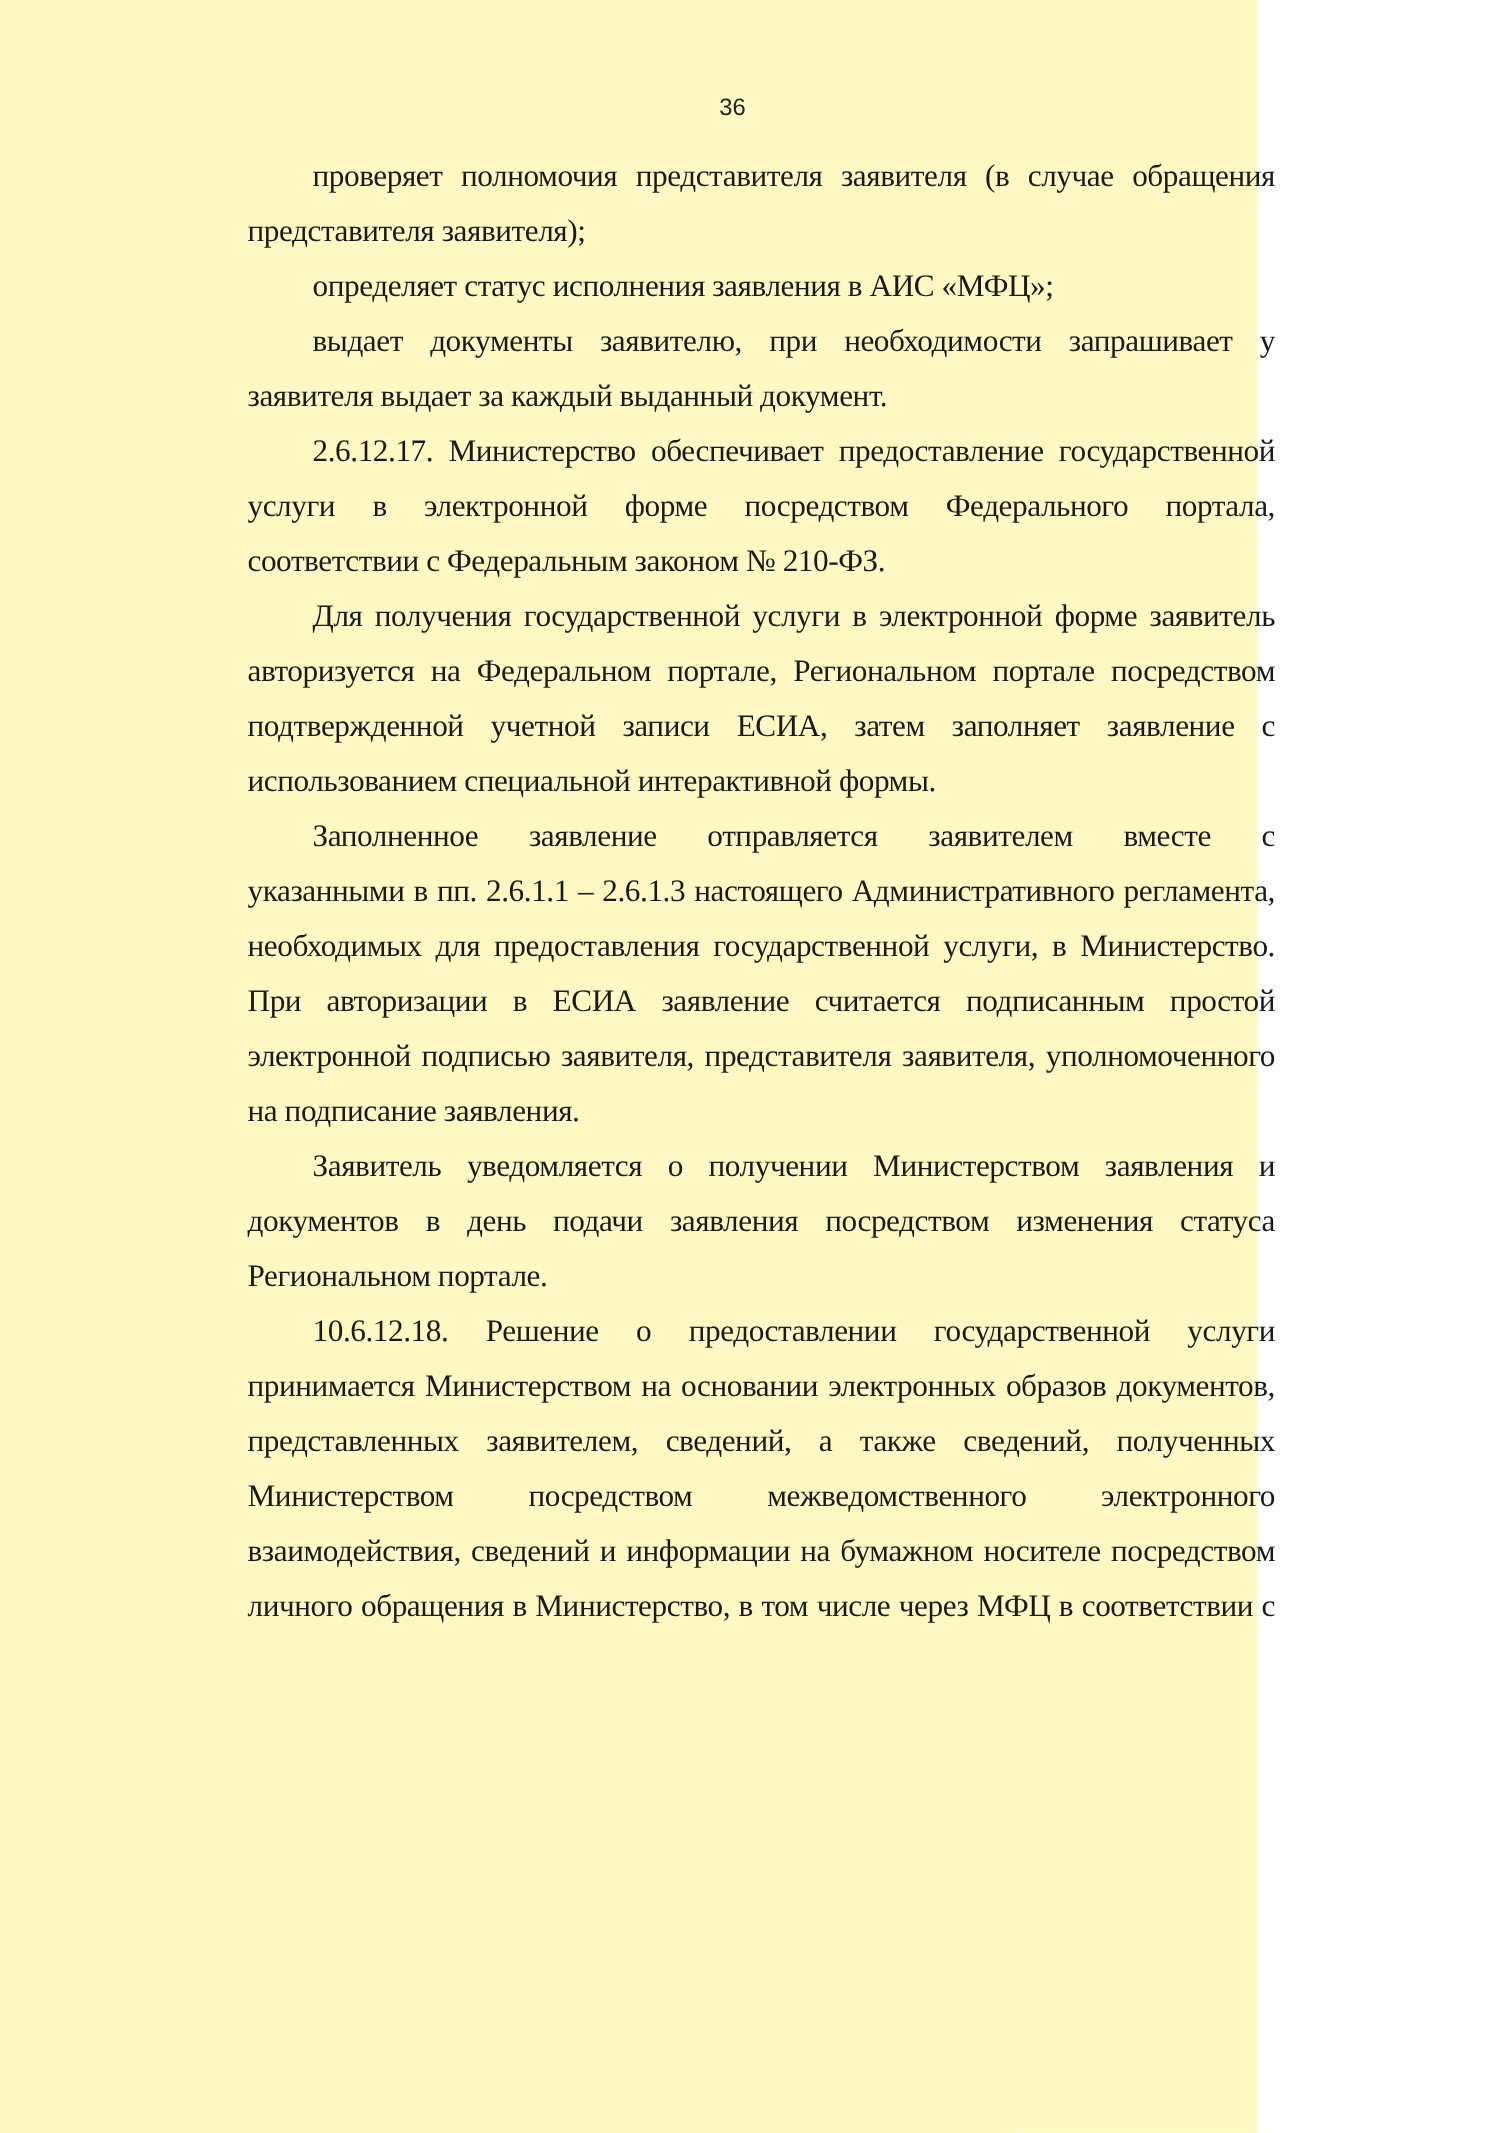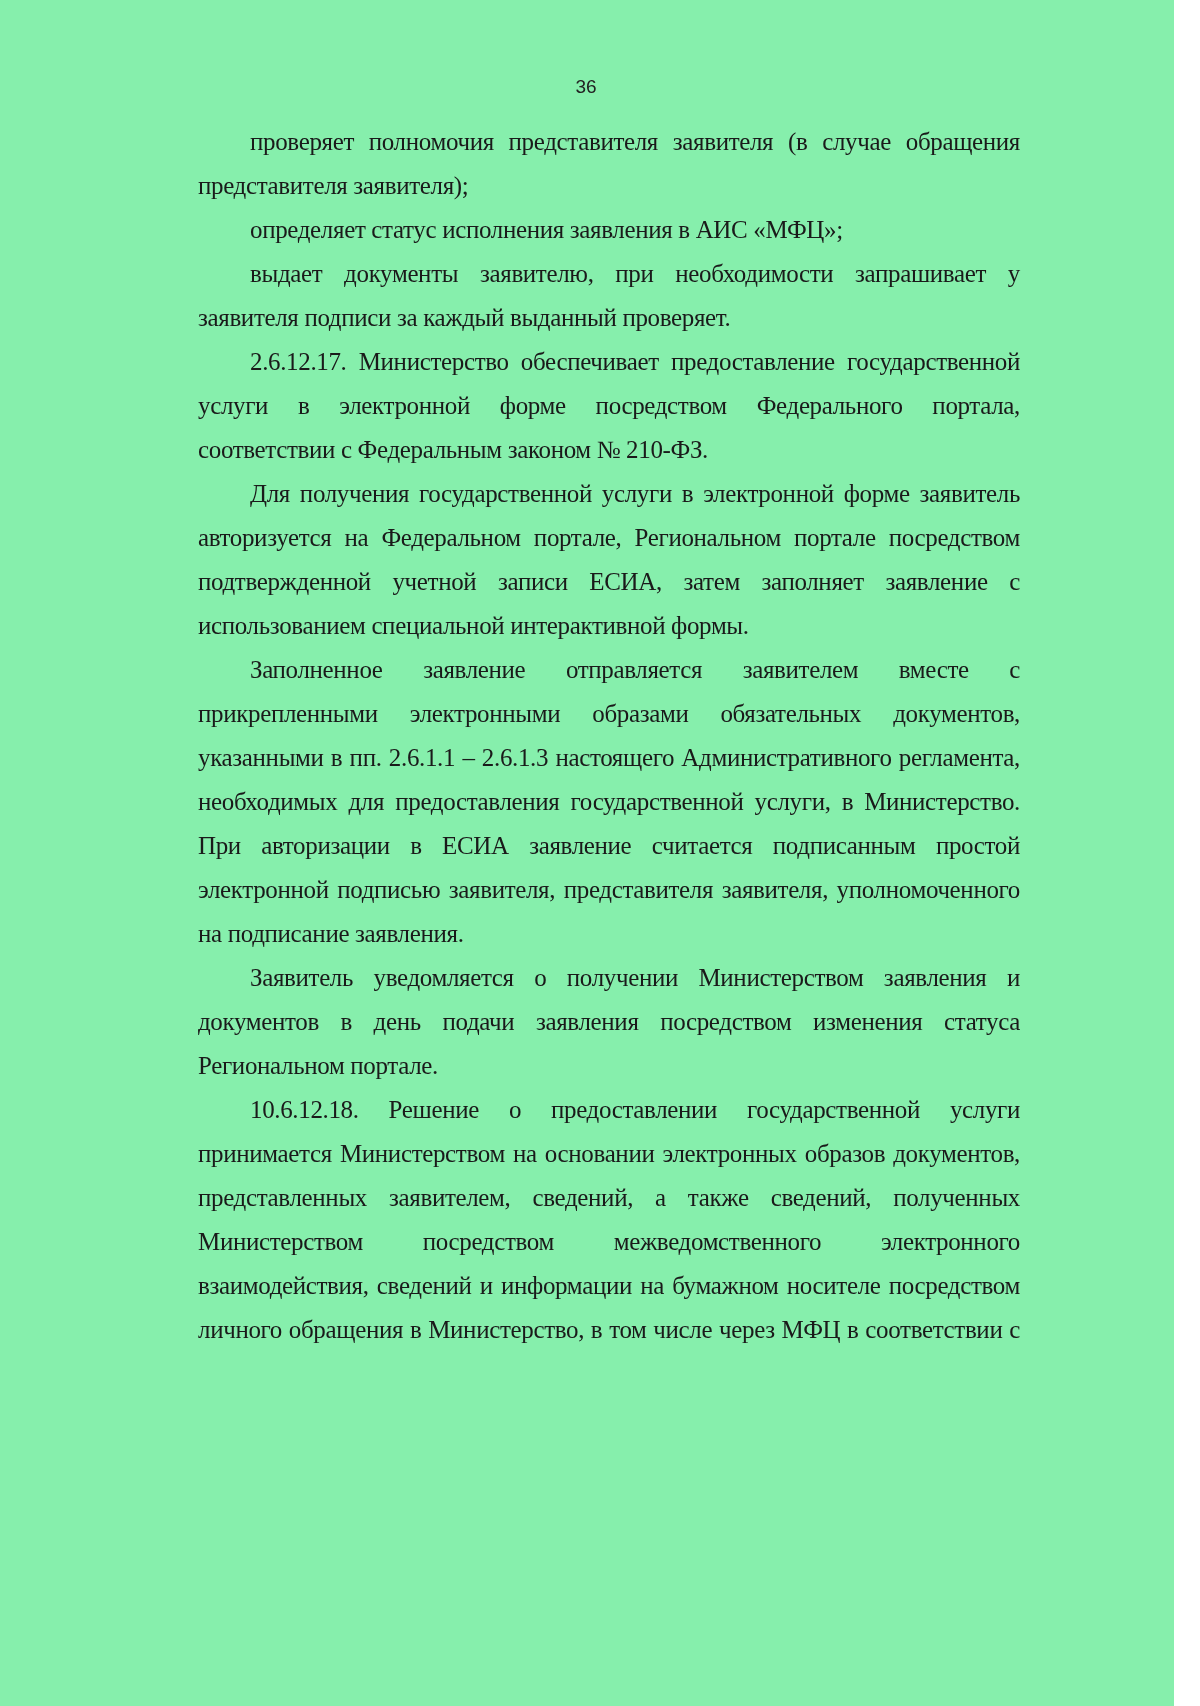--- a/index.html
+++ b/index.html
@@ -11,23 +11,23 @@
       width: 1200px;
       height: 1706px;
       position: relative;
       overflow: hidden;
       font-family: "Liberation Serif", "DejaVu Serif", serif;
       color: #1a1a1a;
     }
     .page {
       position: absolute;
       left: 0; top: 0;
-      width: 1174px;
+      width: 1006px;
       height: 1706px;
-      background: #86efac;
+      background: #fef9c3;
     }
     .page-number {
       position: absolute;
       top: 76px;
       left: 0;
       width: 1172px;
       text-align: center;
       font-family: "Liberation Sans", "DejaVu Sans", sans-serif;
       font-size: 19px;
       color: #222;
@@ -74,39 +74,38 @@
       <div class="line indent">проверяет полномочия представителя заявителя (в случае обращения</div>
       <div class="line last">представителя заявителя);</div>
     </div>
 
     <div class="para">
       <div class="line indent last">определяет статус исполнения заявления в АИС «МФЦ»;</div>
     </div>
 
     <div class="para">
       <div class="line indent">выдает документы заявителю, при необходимости запрашивает у</div>
-      <div class="line last">заявителя подписи за каждый выданный проверяет.</div>
+      <div class="line last">заявителя выдает за каждый выданный документ.</div>
     </div>
 
     <div class="para">
       <div class="line indent">2.6.12.17. Министерство обеспечивает предоставление государственной</div>
       <div class="line">услуги в электронной форме посредством Федерального портала,</div>
       <div class="line last">соответствии с Федеральным законом № 210-ФЗ.</div>
     </div>
 
     <div class="para">
       <div class="line indent">Для получения государственной услуги в электронной форме заявитель</div>
       <div class="line">авторизуется на Федеральном портале, Региональном портале посредством</div>
       <div class="line">подтвержденной учетной записи ЕСИА, затем заполняет заявление с</div>
       <div class="line last">использованием специальной интерактивной формы.</div>
     </div>
 
     <div class="para">
       <div class="line indent">Заполненное заявление отправляется заявителем вместе с</div>
-      <div class="line">прикрепленными электронными образами обязательных документов,</div>
       <div class="line">указанными в пп. 2.6.1.1 – 2.6.1.3 настоящего Административного регламента,</div>
       <div class="line">необходимых для предоставления государственной услуги, в Министерство.</div>
       <div class="line">При авторизации в ЕСИА заявление считается подписанным простой</div>
       <div class="line">электронной подписью заявителя, представителя заявителя, уполномоченного</div>
       <div class="line last">на подписание заявления.</div>
     </div>
 
     <div class="para">
       <div class="line indent">Заявитель уведомляется о получении Министерством заявления и</div>
       <div class="line">документов в день подачи заявления посредством изменения статуса</div>

